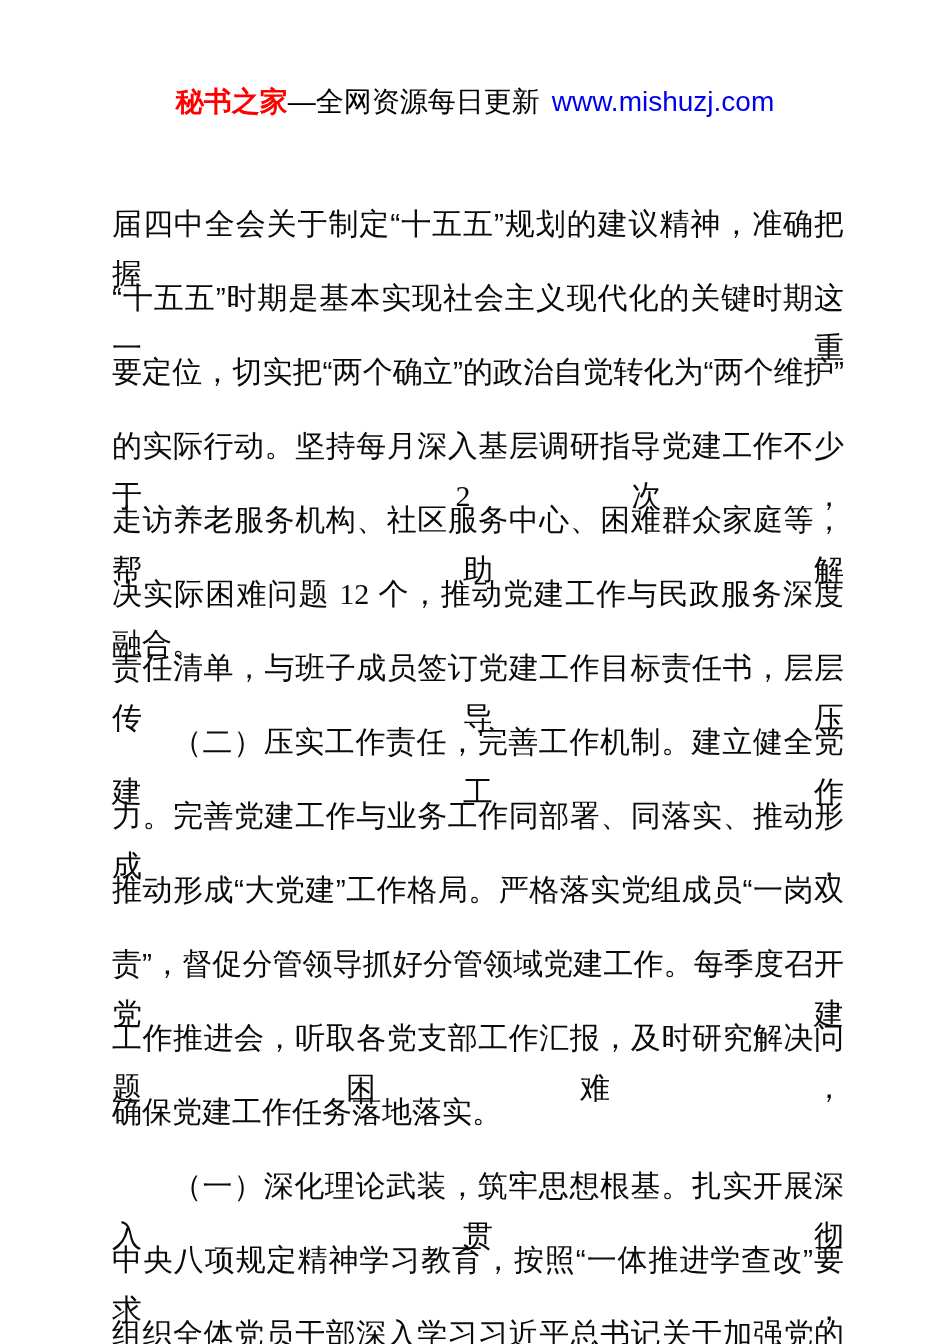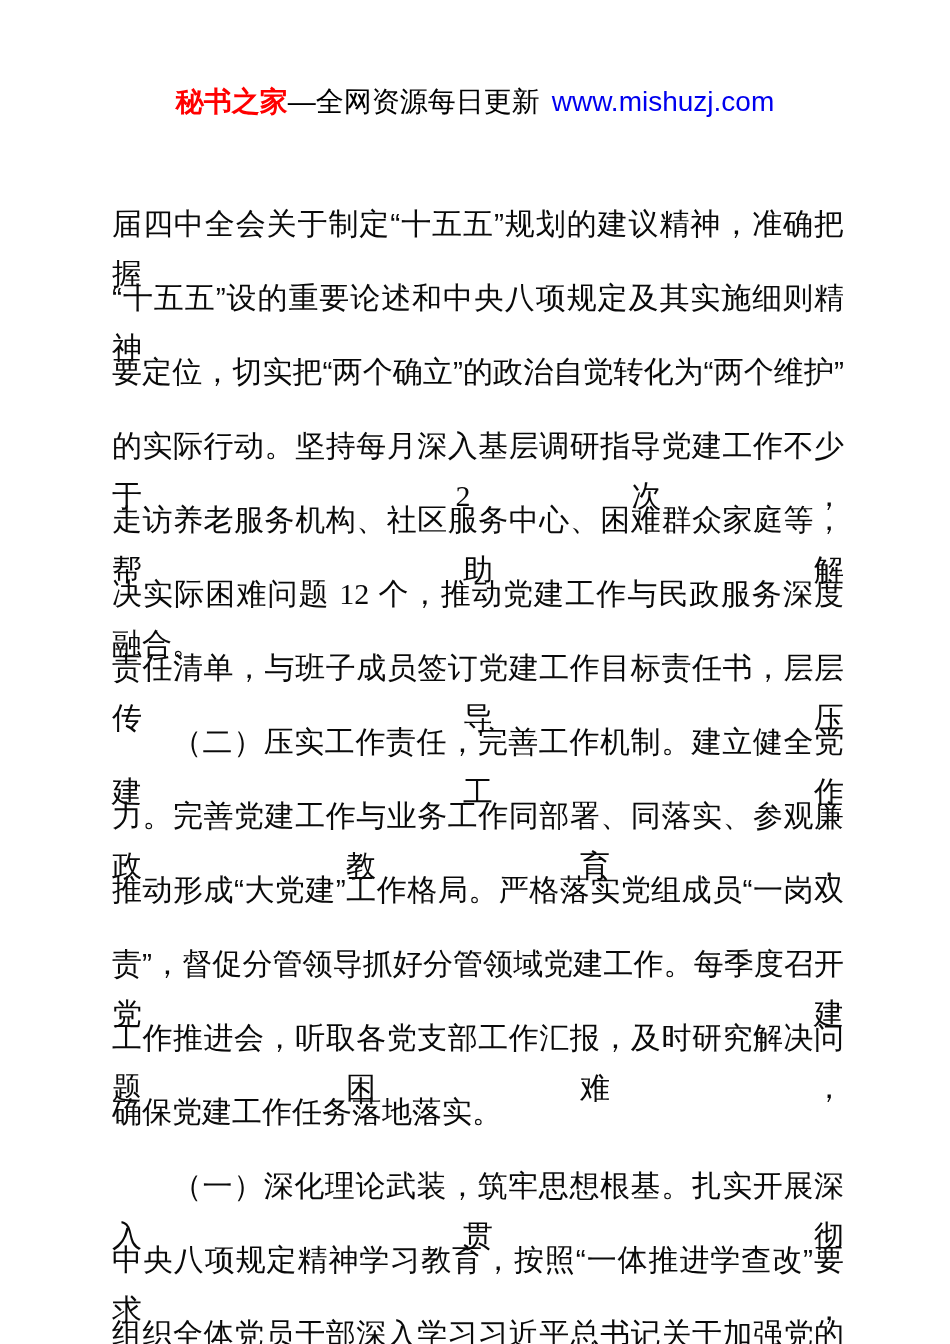--- a/index.html
+++ b/index.html
@@ -49,30 +49,30 @@
 </head>
 <body>
 
 <div class="page">
   <div class="header">
     <span class="site">秘书之家</span><span class="dash">—</span><span class="tag">全网资源每日更新</span><span class="url">www.mishuzj.com</span>
   </div>
   <div class="doc-body" id="doc-body">
       <div>
         <div class="line">届四中全会关于制定“十五五”规划的建议精神，准确把握</div>
-        <div class="line">“十五五”设的重要论述和中央八项规定及其实施细则精神</div>
+        <div class="line">“十五五”时期是基本实现社会主义现代化的关键时期这一重</div>
         <div class="line">要定位，切实把“两个确立”的政治自觉转化为“两个维护”</div>
         <div class="line">的实际行动。坚持每月深入基层调研指导党建工作不少于 <span class="num">2</span> 次，</div>
         <div class="line">走访养老服务机构、社区服务中心、困难群众家庭等，帮助解</div>
         <div class="line last">决实际困难问题 <span class="num">12</span> 个，推动党建工作与民政服务深度融合。</div>
       </div>
       <div>
         <div class="line">责任清单，与班子成员签订党建工作目标责任书，层层传导压</div>
         <div class="line indent">（二）压实工作责任，完善工作机制。建立健全党建工作</div>
-        <div class="line">力。完善党建工作与业务工作同部署、同落实、参观廉政教育，</div>
+        <div class="line">力。完善党建工作与业务工作同部署、同落实、推动形成，</div>
         <div class="line">推动形成“大党建”工作格局。严格落实党组成员“一岗双</div>
         <div class="line">责”，督促分管领导抓好分管领域党建工作。每季度召开党建</div>
         <div class="line">工作推进会，听取各党支部工作汇报，及时研究解决问题困难，</div>
         <div class="line last">确保党建工作任务落地落实。</div>
       </div>
       <div>
         <div class="line indent">（一）深化理论武装，筑牢思想根基。扎实开展深入贯彻</div>
         <div class="line">中央八项规定精神学习教育，按照“一体推进学查改”要求，</div>
         <div class="line">组织全体党员干部深入学习习近平总书记关于加强党的作风建</div>
         <div class="line">设的重要论述和中央八项规定及其实施细则精神。筑牢思想根基</div>

